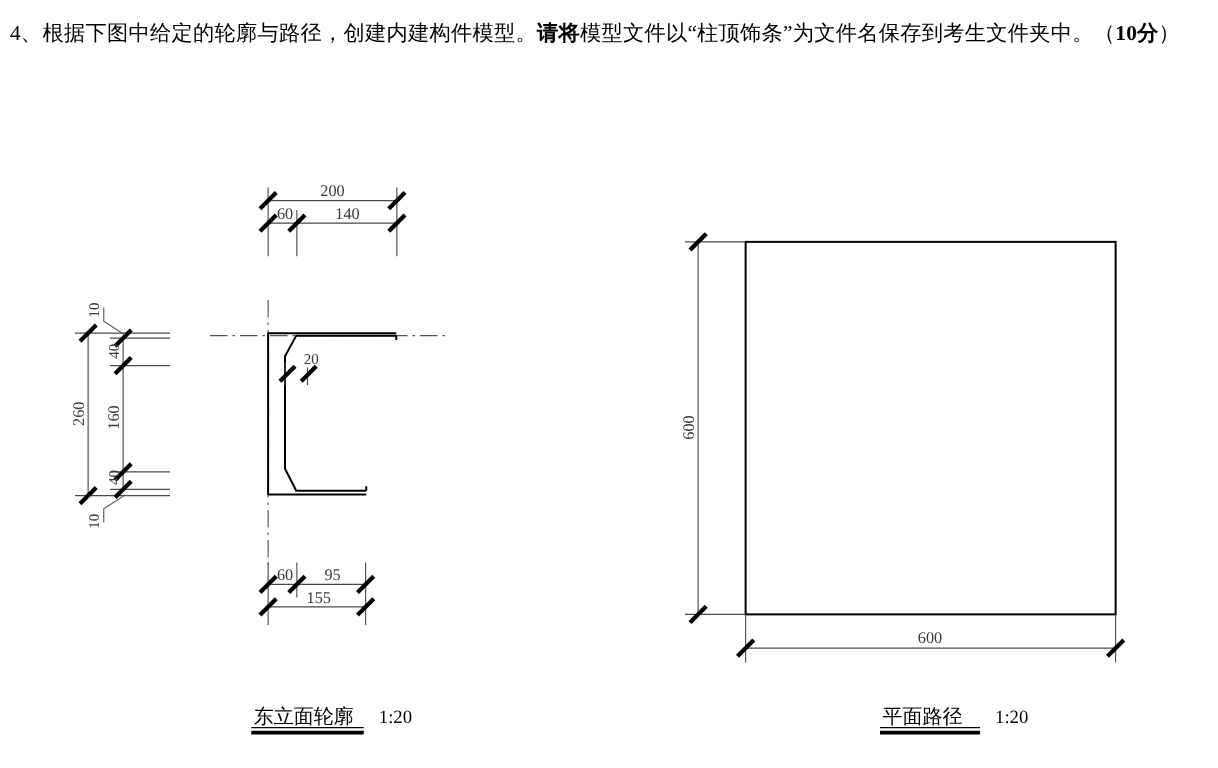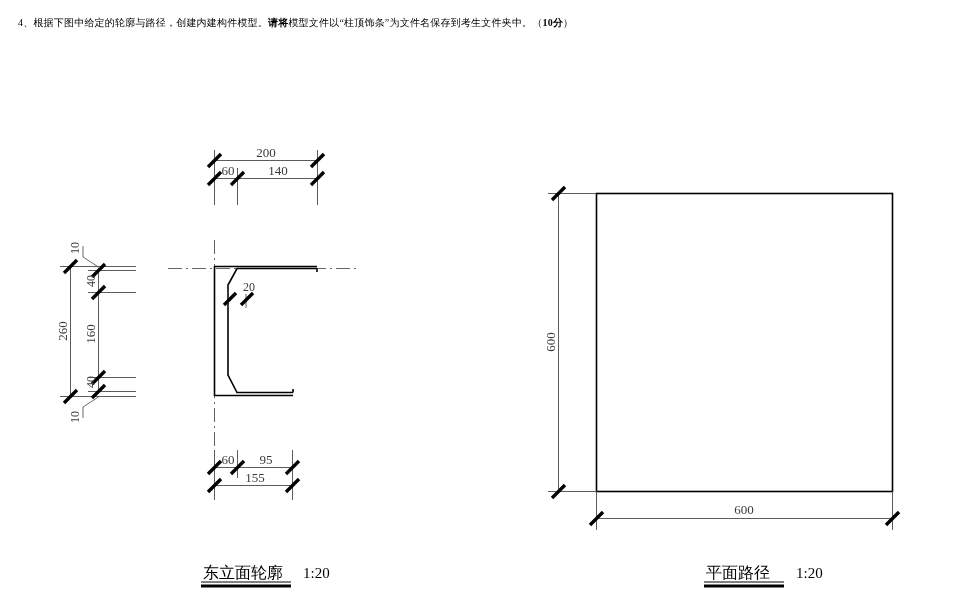--- a/index.html
+++ b/index.html
@@ -10,23 +10,23 @@
   body {
     width: 974px;
     height: 614px;
     position: relative;
     font-family: "Liberation Serif", serif;
     color: #000000;
     overflow: hidden;
   }
   #question-text {
     position: absolute;
-    left: 18px;
+    left: 8px;
     top: 17px;
-    font-size: 10px;
+    font-size: 17px;
     line-height: 1.2;
     white-space: nowrap;
     letter-spacing: 0.2px;
   }
   #question-text .bold { font-weight: bold; }
   #drawing-canvas {
     position: absolute;
     left: 0;
     top: 0;
   }

